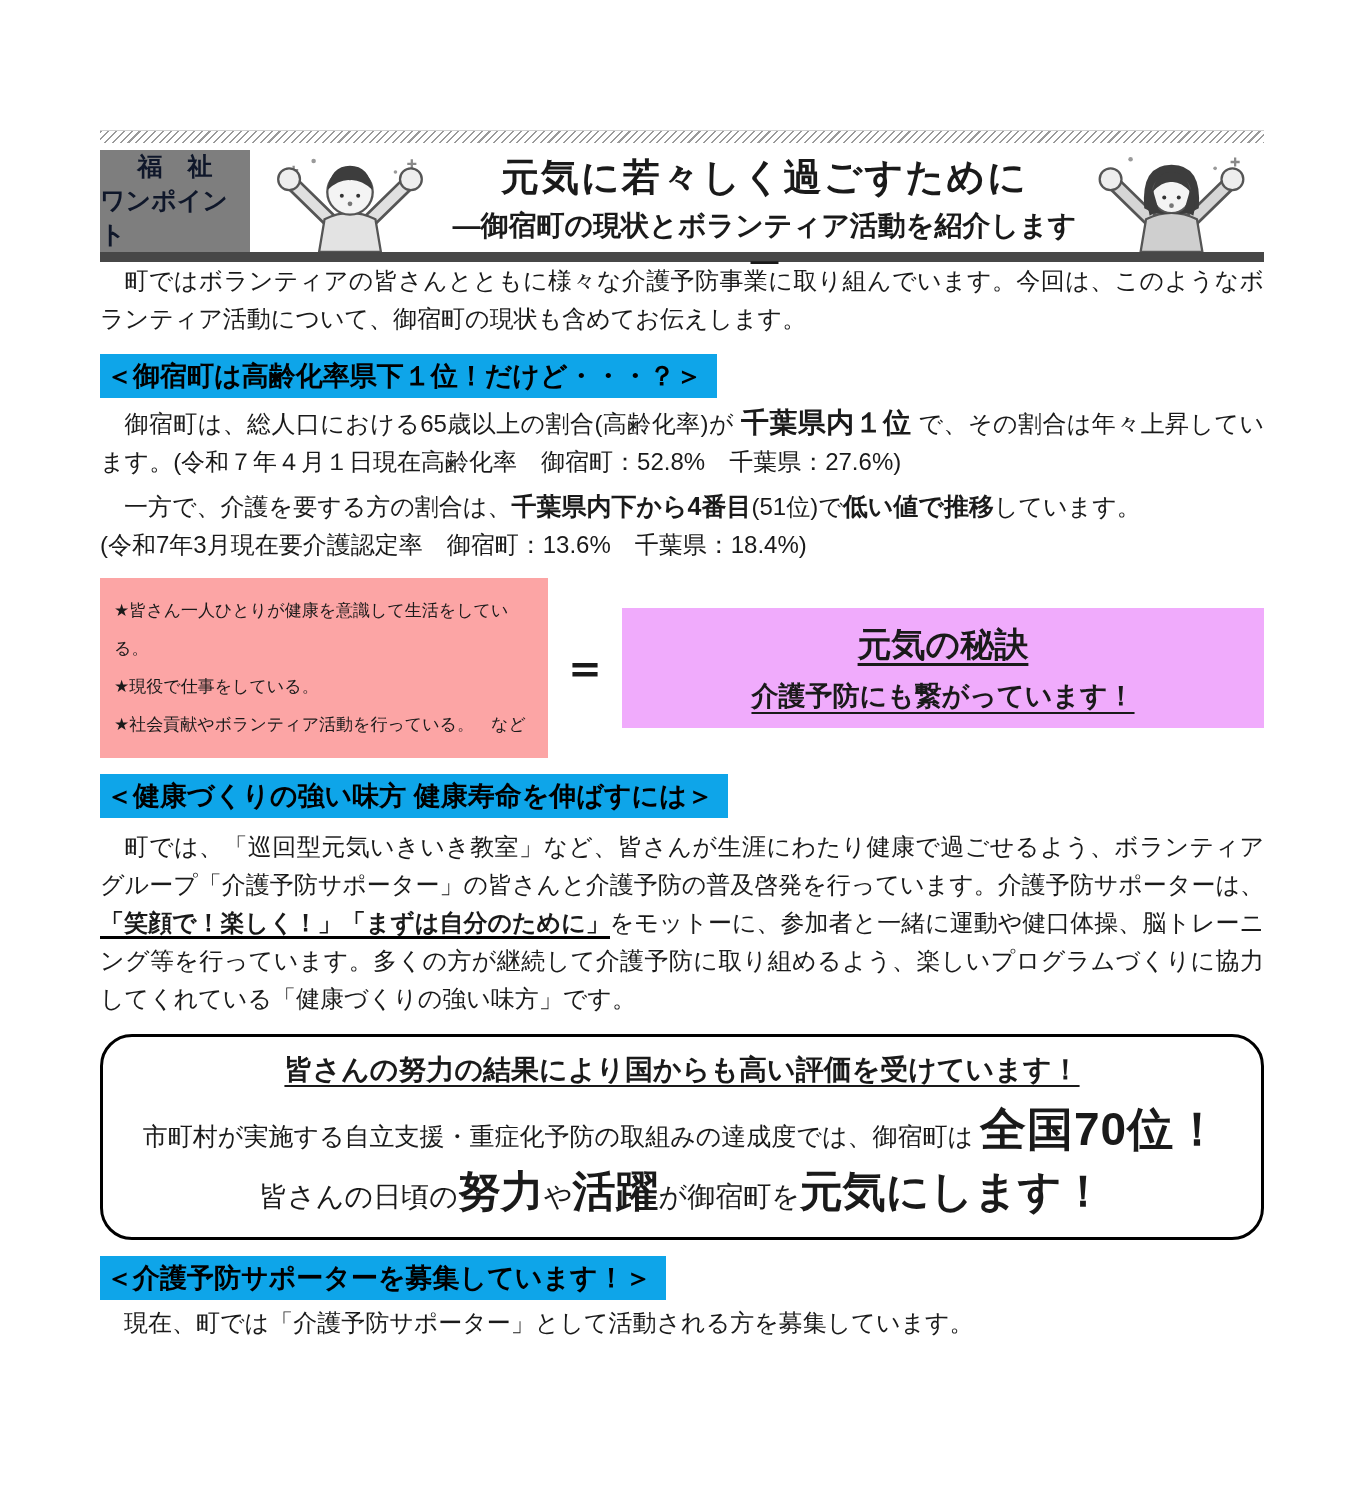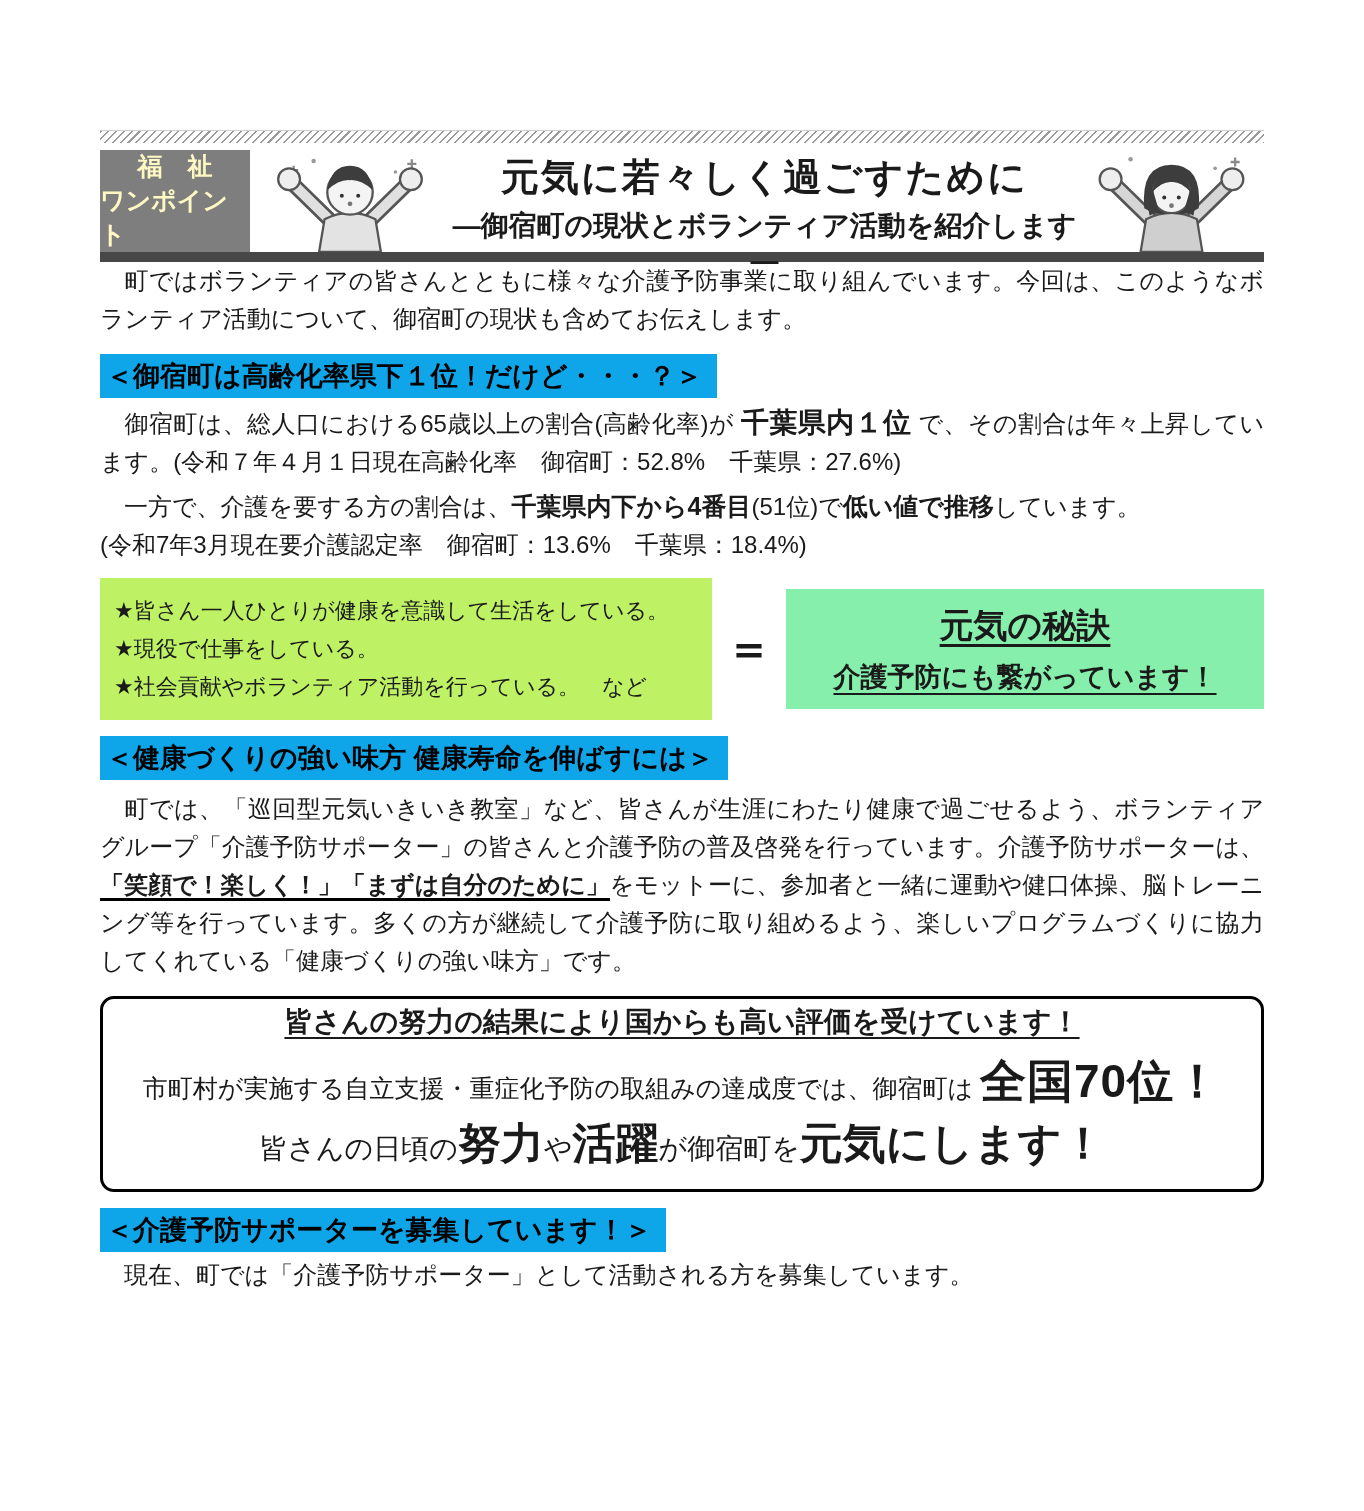--- a/index.html
+++ b/index.html
@@ -15,21 +15,21 @@
   
   .hatch {
     margin-top: 130px; height: 13px;
     background: repeating-linear-gradient(135deg, #9a9a9a 0 1.5px, #ffffff 1.5px 5.5px);
     border-top: 1px solid #cfcfcf;
   }
 
   
   .header-band { display: flex; align-items: stretch; height: 102px; margin-top: 7px; }
   .badge {
-    width: 150px; background: #7e7e7e; color: #fef9c3;
+    width: 150px; background: #7e7e7e; color: #0f172a;
     display: flex; flex-direction: column; justify-content: center; align-items: center;
     font-weight: bold; font-size: 25px; line-height: 1.35; flex: none;
   }
   .fig { flex: none; align-self: flex-end; }
   .titles { flex: 1; text-align: center; padding-top: 2px; }
   .title { font-size: 38px; font-weight: bold; letter-spacing: 2px; }
   .subtitle { font-size: 28px; font-weight: bold; margin-top: 4px; }
   .black-bar { height: 10px; background: #474747; }
 
   
@@ -40,35 +40,35 @@
   }
   .b { font-weight: bold; }
   .em-big { font-weight: bold; font-size: 28px; }
   .note-line { display: block; }
   .arrow-line { font-size: 24px; margin-top: 8px; }
   .arrow-line .em { font-weight: bold; font-size: 28px; }
 
   
   .equation { display: flex; align-items: center; margin-top: 14px; }
   .bullet-box {
-    width: 612px; background: #bef264; padding: 14px 14px; flex: none;
-    font-size: 22px; line-height: 38px;
+    width: 448px; background: #fca5a5; padding: 14px 14px; flex: none;
+    font-size: 17px; line-height: 38px;
   }
   .equals { font-size: 46px; font-weight: bold; margin: 0 14px; flex: none; }
   .secret-box {
-    flex: 1; background: #86efac; text-align: center; padding: 14px 0;
+    flex: 1; background: #f0abfc; text-align: center; padding: 14px 0;
   }
   .secret-title { font-size: 34px; font-weight: bold; text-decoration: underline; text-underline-offset: 7px; }
   .secret-sub { font-size: 27px; font-weight: bold; text-decoration: underline; text-underline-offset: 7px; margin-top: 10px; }
   .motto { font-weight: bold; border-bottom: 3px solid #000; }
 
   
   .award {
-    border: 3px solid #000; border-radius: 14px; margin-top: 16px;
-    padding: 4px 24px 16px; text-align: center;
+    border: 3px solid #000; border-radius: 32px; margin-top: 16px;
+    padding: 14px 24px 16px; text-align: center;
   }
   .award-title { font-size: 28px; font-weight: bold; text-decoration: underline; text-underline-offset: 6px; }
   .award-l2 { font-size: 25px; margin-top: 10px; }
   .award-rank { font-size: 46px; font-weight: bold; letter-spacing: 1px; }
   .award-l3 { font-size: 28px; margin-top: 2px; }
   .award-l3 .hl { font-size: 43px; font-weight: bold; }
 </style>
 </head>
 <body>
 

